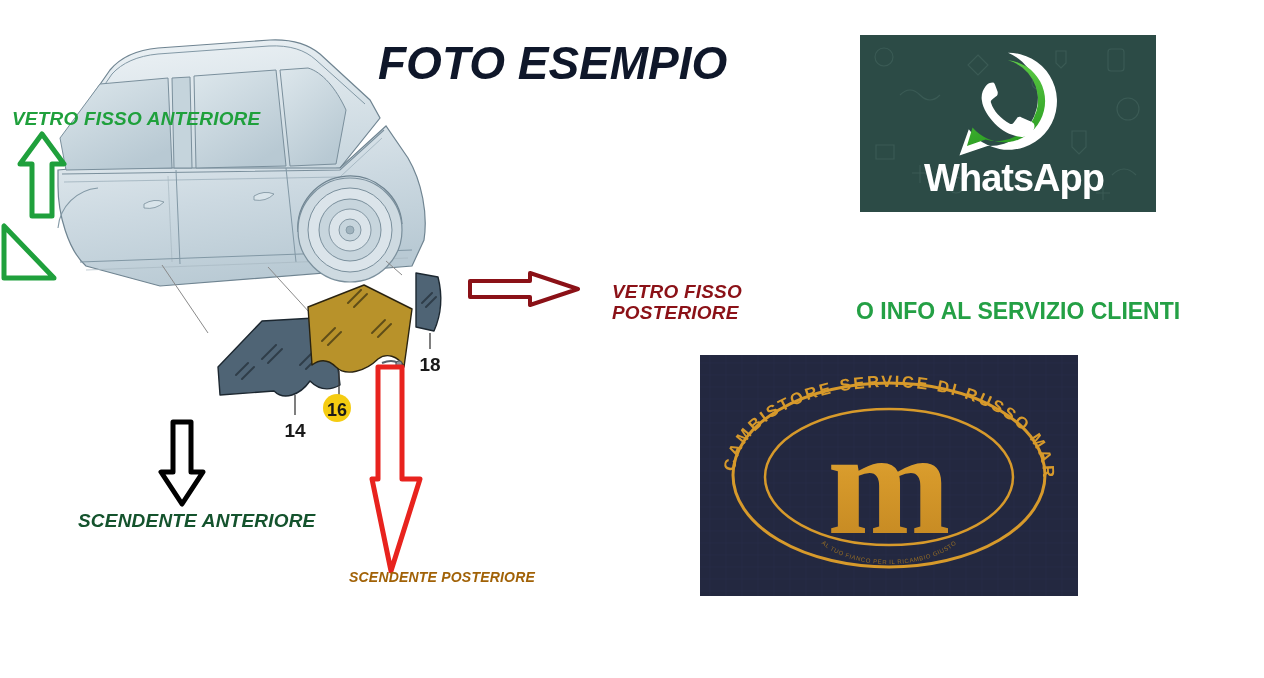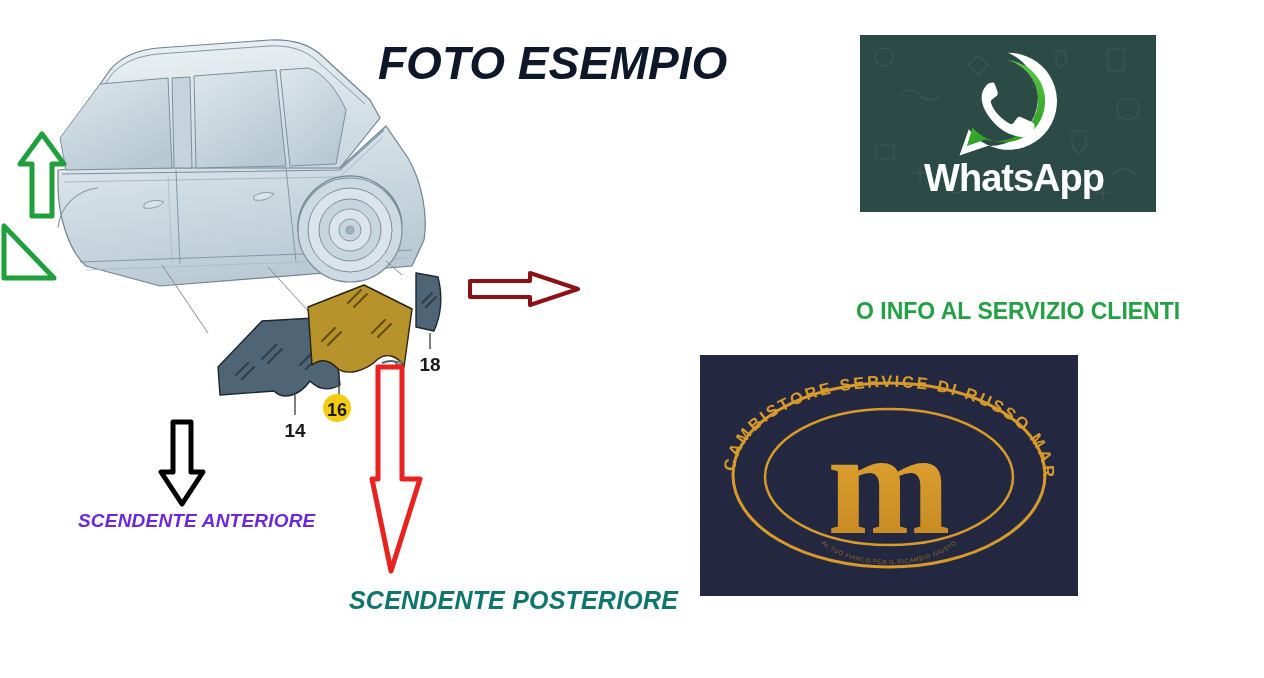--- a/index.html
+++ b/index.html
@@ -43,27 +43,27 @@
   }
   #label-vetro-fisso-posteriore {
     left: 612px; top: 281px;
     font-size: 19px;
     color: #8b1117;
     z-index: 6;
   }
   #label-scendente-anteriore {
     left: 78px; top: 510px;
     font-size: 19px;
-    color: #6d28d9;
+    color: #14532d;
     z-index: 6;
   }
   #label-scendente-posteriore {
-    left: 349px; top: 586px;
-    font-size: 25px;
-    color: #0f766e;
+    left: 349px; top: 570px;
+    font-size: 14px;
+    color: #a16207;
     z-index: 6;
   }
   #title-foto-esempio {
     left: 378px; top: 38px;
     font-size: 46px;
     font-weight: bold;
     font-style: italic;
     color: #0f172a;
     letter-spacing: 0px;
     z-index: 6;
@@ -277,21 +277,24 @@
   </svg>
 
   <svg class="arrow-svg" id="arrow-down-black" width="54" height="90" viewBox="0 0 54 90">
     <path d="M18,4 L36,4 L36,54 L48,54 L27,86 L6,54 L18,54 Z" fill="#ffffff" stroke="#000000" stroke-width="5" stroke-linejoin="round"></path>
   </svg>
 
   <svg class="arrow-svg" id="arrow-down-red" width="58" height="215" viewBox="0 0 58 215">
     <path d="M10,4 L34,4 L34,116 L52,116 L23,208 L4,116 L10,116 Z" fill="#ffffff" stroke="#e8231e" stroke-width="5" stroke-linejoin="round"></path>
   </svg>
 
-
+  <div class="abs label" id="label-vetro-fisso-anteriore">VETRO FISSO ANTERIORE</div>
+
+  <div class="abs label" id="label-vetro-fisso-posteriore">VETRO FISSO
+POSTERIORE</div>
 
   <div class="abs label" id="label-scendente-anteriore">SCENDENTE ANTERIORE</div>
 
   <div class="abs label" id="label-scendente-posteriore">SCENDENTE POSTERIORE</div>
 
   <div class="abs" id="whatsapp-banner">
     <svg class="pattern" viewBox="0 0 296 177" preserveAspectRatio="none">
       <g fill="none" stroke="#9fc8bd" stroke-width="1.1">
         <circle cx="24" cy="22" r="9"></circle>
         <rect x="248" y="14" width="16" height="22" rx="3"></rect>

